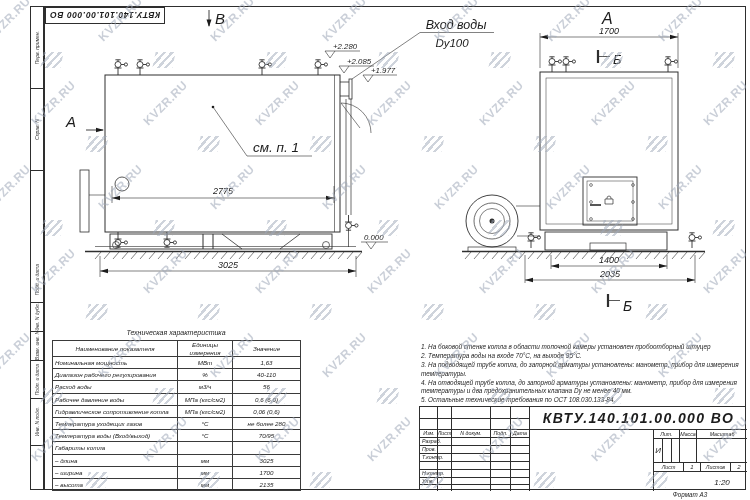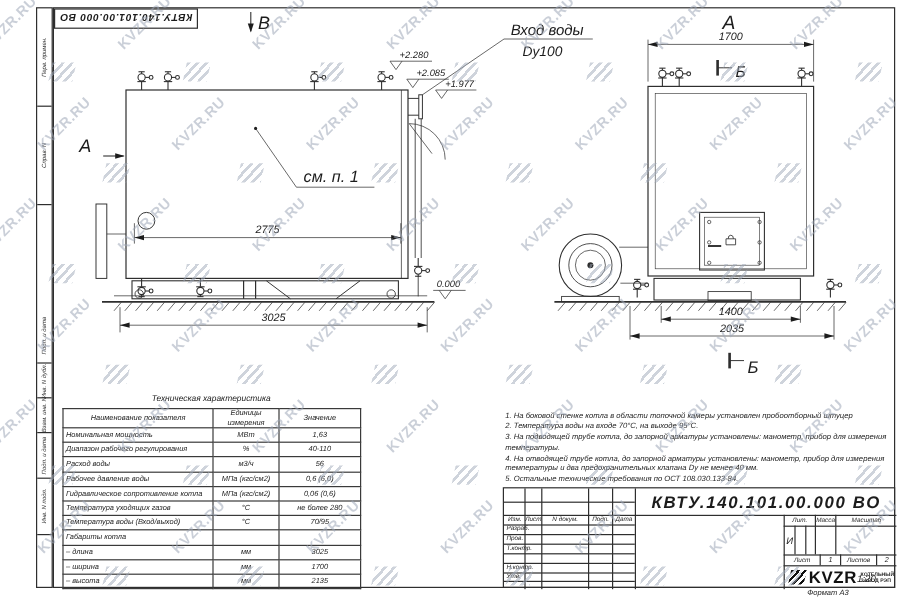--- a/index.html
+++ b/index.html
@@ -450,24 +450,16 @@
     <span class="tbcell tbc tbl" style="left:234px;top:22px;width:25px;height:9px;">Лит.</span>
     <span class="tbcell tbc tbl" style="left:260px;top:22px;width:16px;height:9px;">Масса</span>
     <span class="tbcell tbc tbl" style="left:277px;top:22px;width:50px;height:9px;">Масштаб</span>
     <span class="tbcell tbc" style="left:234px;top:31px;width:8px;height:24px;font-size:8px;font-style:italic;">И</span>
     <span class="tbcell tbc" style="left:277px;top:31px;width:50px;height:24px;font-size:8px;font-style:italic;margin-top:32px;">1:20</span>
     <span class="tbcell tbc tbl" style="left:234px;top:55px;width:29px;height:9px;justify-content:center;">Лист</span>
     <span class="tbcell tbc" style="left:264px;top:55px;width:16px;height:9px;font-size:6px;font-style:italic;">1</span>
     <span class="tbcell tbc tbl" style="left:281px;top:55px;width:29px;height:9px;justify-content:center;">Листов</span>
     <span class="tbcell tbc" style="left:311px;top:55px;width:16px;height:9px;font-size:6px;font-style:italic;">2</span>
 
-    <div class="tbcell" style="left:234px;top:64px;width:93px;height:20px;display:flex;align-items:center;gap:3px;padding-left:4px;">
-      <span id="logo-glyph"></span>
-      <span id="kvzr-word">KVZR</span>
-      <span class="logo-sub" style="display:flex;flex-direction:column;">
-        <span>КОТЕЛЬНЫЙ</span>
-        <span>ЗАВОД РЭП</span>
-      </span>
-    </div>
   </div>
 
   <div class="abs" id="format" style="left:645px;top:491px;width:90px;z-index:3;">Формат   А3</div>
 </div>
 
 </body></html>

